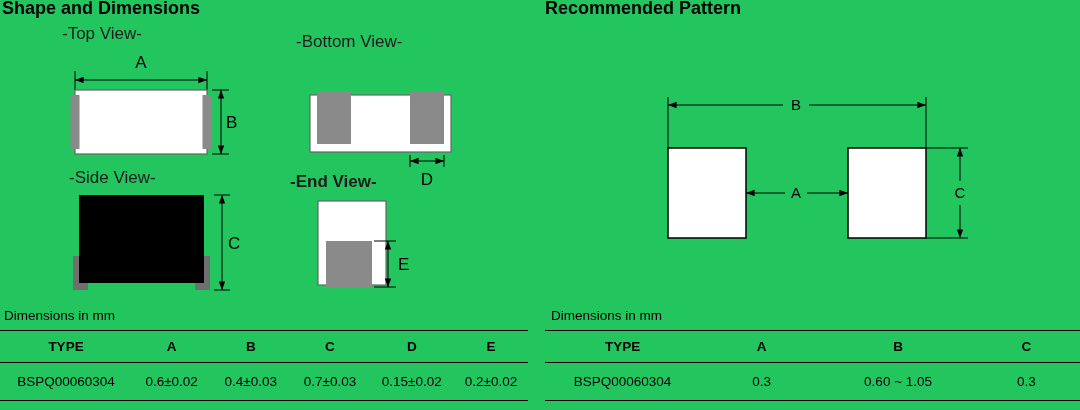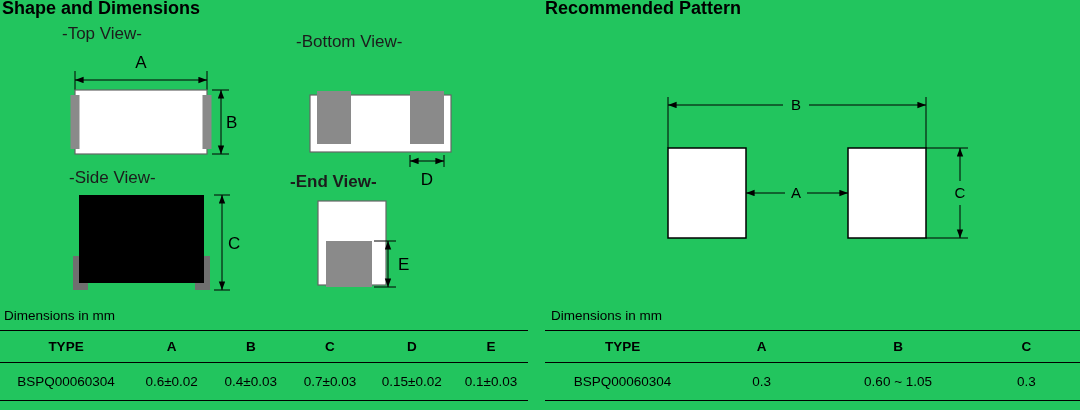--- a/index.html
+++ b/index.html
@@ -131,21 +131,21 @@
           <th>E</th>
         </tr>
       </thead>
       <tbody>
         <tr>
           <td>BSPQ00060304</td>
           <td>0.6±0.02</td>
           <td>0.4±0.03</td>
           <td>0.7±0.03</td>
           <td>0.15±0.02</td>
-          <td>0.1±0.03</td>
+          <td>0.2±0.02</td>
         </tr>
       </tbody>
     </table>
   </div>
 
   <div class="h1 abs" style="left:545px; top:-2px;">Recommended Pattern</div>
 
   <svg class="abs" style="left:618px; top:70px;" width="395" height="195" viewBox="0 0 395 195">
     <defs>
       <marker id="ar5" markerWidth="10" markerHeight="8" refX="8.6" refY="3.2" orient="auto-start-reverse" markerUnits="userSpaceOnUse">

